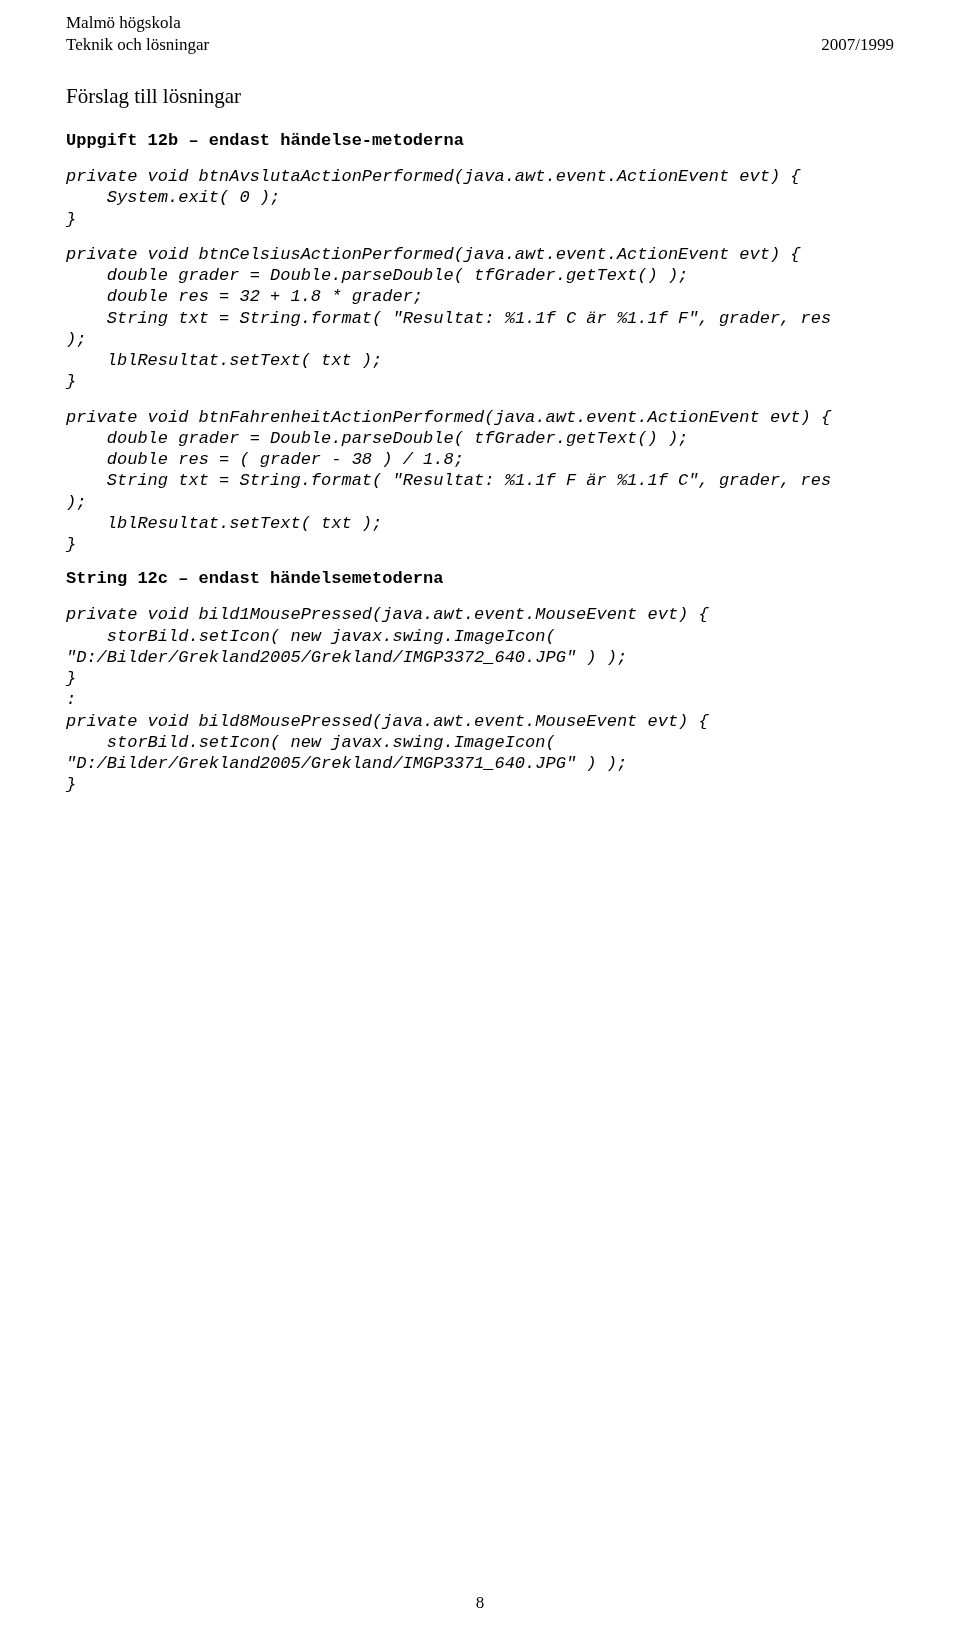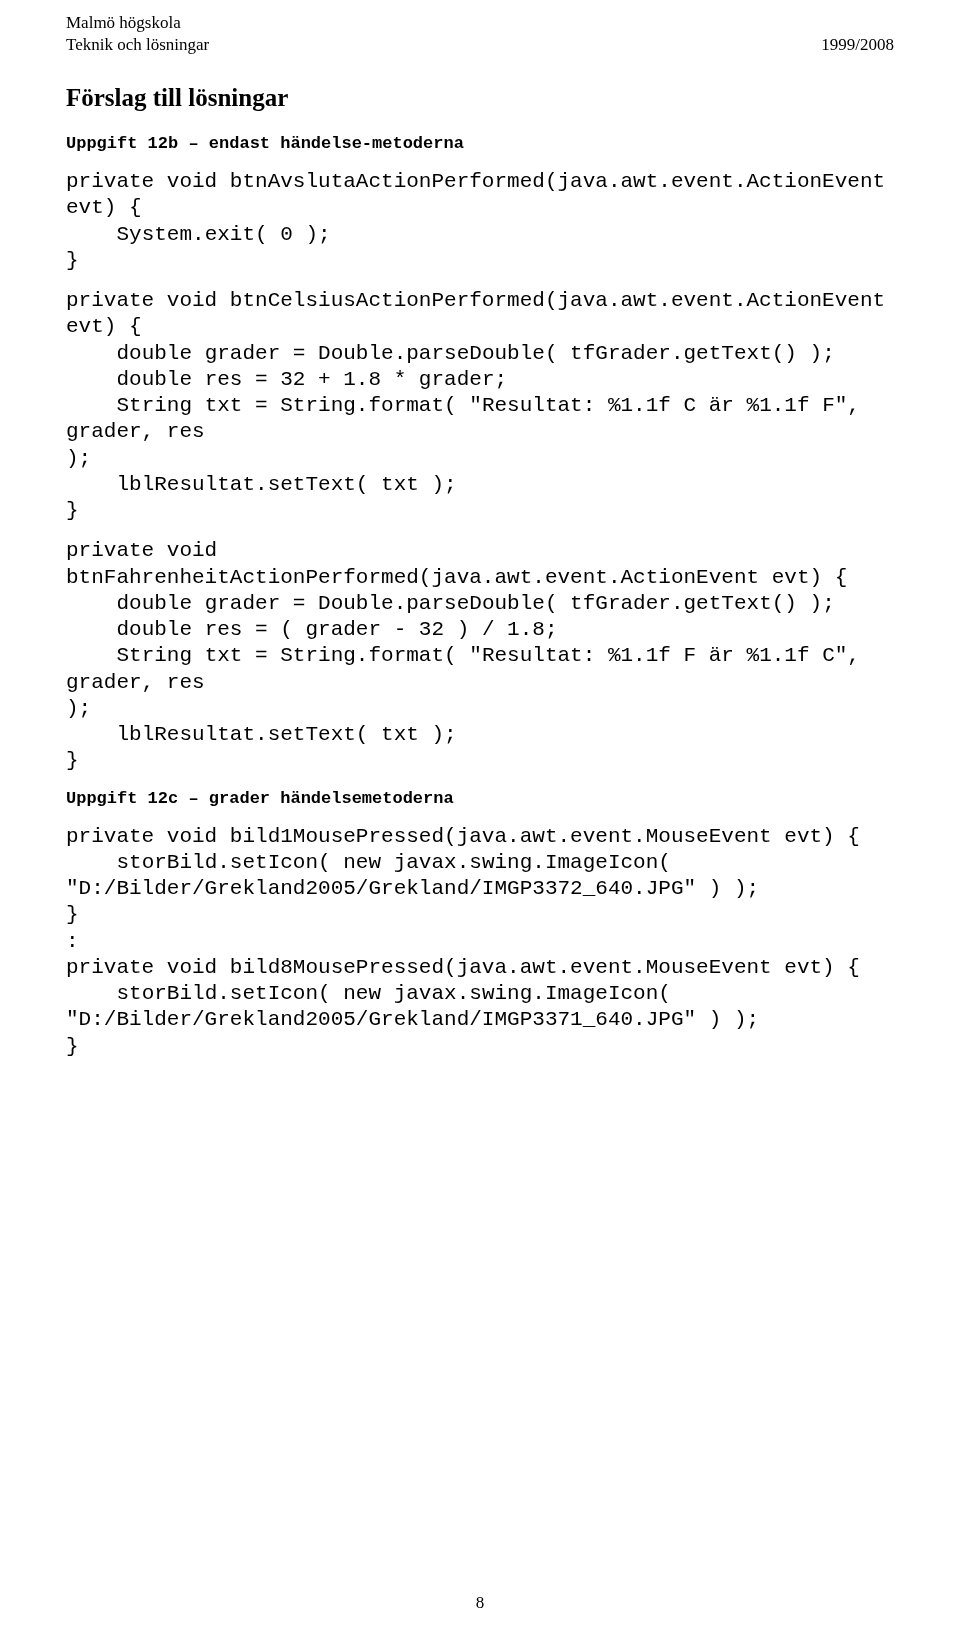--- a/index.html
+++ b/index.html
@@ -16,82 +16,83 @@
   .header {
     display: flex;
     justify-content: space-between;
     margin-bottom: 28px;
     line-height: 1.3;
     align-items: flex-end;
   }
   .header-left { text-align: left; }
   .header-right { text-align: right; }
   .title {
-    font-weight: bold;
-    font-size: 25px;
+    font-weight: normal;
+    font-size: 21px;
     margin-bottom: 22px;
   }
   .section-heading {
     font-family: "Courier New", Courier, monospace;
     font-weight: bold;
     font-size: 17px;
     margin-bottom: 16px;
   }
   pre.code {
     font-family: "Courier New", Courier, monospace;
-    font-size: 21px;
+    font-size: 17px;
     line-height: 1.25;
     white-space: pre-wrap;
     margin-bottom: 14px;
+    font-style: italic;
   }
   .page-number {
     position: absolute;
     bottom: 20px;
     left: 0;
     width: 100%;
     text-align: center;
     font-size: 17px;
   }
 </style>
 </head>
 <body>
 
 <div class="header">
   <div class="header-left">
     <div>Malmö högskola</div>
     <div>Teknik och lösningar</div>
   </div>
   <div class="header-right">
-    <div>1999/2008</div>
+    <div>2007/1999</div>
   </div>
 </div>
 
 <div class="title">Förslag till lösningar</div>
 
 <div class="section-heading">Uppgift 12b – endast händelse-metoderna</div>
 
 <pre class="code">private void btnAvslutaActionPerformed(java.awt.event.ActionEvent evt) {
     System.exit( 0 );
 }</pre>
 <pre class="code">private void btnCelsiusActionPerformed(java.awt.event.ActionEvent evt) {
     double grader = Double.parseDouble( tfGrader.getText() );
     double res = 32 + 1.8 * grader;
     String txt = String.format( "Resultat: %1.1f C är %1.1f F", grader, res
 );
     lblResultat.setText( txt );
 }</pre>
 <pre class="code">private void btnFahrenheitActionPerformed(java.awt.event.ActionEvent evt) {
     double grader = Double.parseDouble( tfGrader.getText() );
-    double res = ( grader - 32 ) / 1.8;
+    double res = ( grader - 38 ) / 1.8;
     String txt = String.format( "Resultat: %1.1f F är %1.1f C", grader, res
 );
     lblResultat.setText( txt );
 }</pre>
 
-<div class="section-heading">Uppgift 12c – grader händelsemetoderna</div>
+<div class="section-heading">String 12c – endast händelsemetoderna</div>
 
 <pre class="code">private void bild1MousePressed(java.awt.event.MouseEvent evt) {
     storBild.setIcon( new javax.swing.ImageIcon(
 "D:/Bilder/Grekland2005/Grekland/IMGP3372_640.JPG" ) );
 }
 :
 private void bild8MousePressed(java.awt.event.MouseEvent evt) {
     storBild.setIcon( new javax.swing.ImageIcon(
 "D:/Bilder/Grekland2005/Grekland/IMGP3371_640.JPG" ) );
 }</pre>

